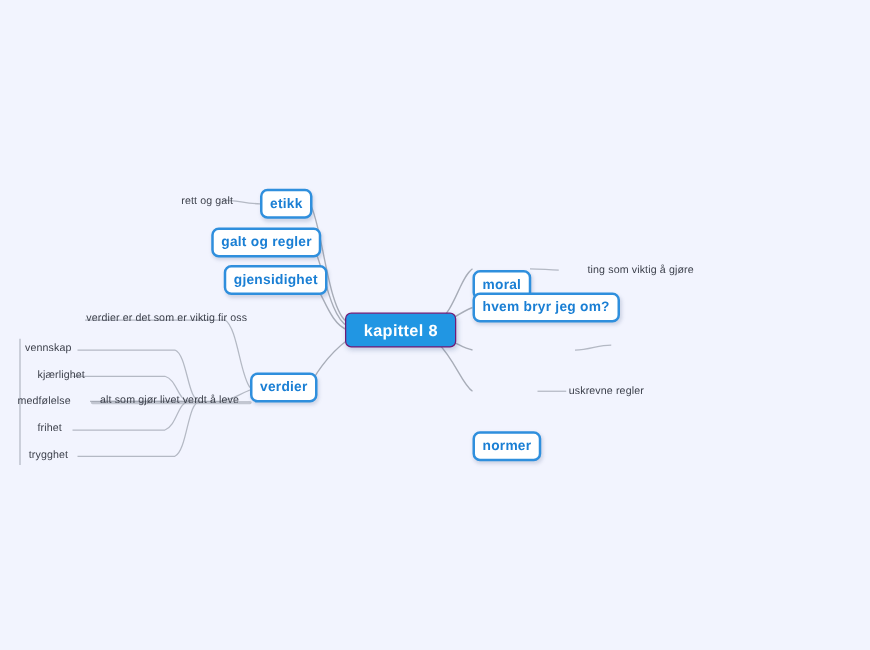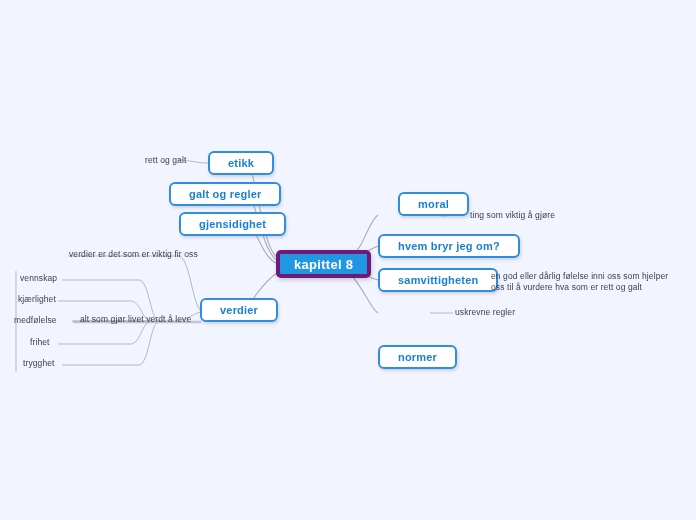--- a/index.html
+++ b/index.html
@@ -38,27 +38,27 @@
     white-space: nowrap;
   }
   .node-box {
     background: #ffffff;
     border: 2px solid #2f8fdd;
     border-radius: 6px;
     color: #1a7fd4;
     font-weight: bold;
     font-size: 11px;
     letter-spacing: 0.2px;
-    padding: 0 18px;
+    padding: 0 6px;
     height: 24px;
     box-shadow: 1px 2px 3px rgba(80,100,140,0.22);
   }
   .node-root {
     background: #2196e3;
-    border: 4px solid #701a75;
+    border: 1px solid #701a75;
     border-radius: 5px;
     color: #ffffff;
     font-weight: bold;
     font-size: 13px;
     letter-spacing: 0.3px;
     padding: 0 14px;
     height: 28px;
     box-shadow: 1px 2px 4px rgba(60,90,140,0.28);
   }
   .node-label {
@@ -154,50 +154,44 @@
     <span>verdier er det som er viktig fir oss</span>
   </div>
 
   <div class="node node-label one-line" style="left:80px; top:314px; width:120px; height:12px;">
     <span>alt som gjør livet verdt å leve</span>
   </div>
 
   <div class="node node-label one-line" style="left:20px; top:273px; width:60px; height:12px;">
     <span>vennskap</span>
   </div>
-  <div class="node node-label one-line" style="left:18px; top:294px; width:60px; height:12px;">
+  <div class="node node-label one-line" style="left:18px; top:294px; width:60px; height:12px;padding-left:12px;">
     <span>kjærlighet</span>
   </div>
   <div class="node node-label one-line" style="left:14px; top:315px; width:62px; height:12px;">
     <span>medfølelse</span>
   </div>
   <div class="node node-label one-line" style="left:30px; top:337px; width:50px; height:12px;">
     <span>frihet</span>
   </div>
   <div class="node node-label one-line" style="left:23px; top:358px; width:56px; height:12px;">
     <span>trygghet</span>
   </div>
 
-  <div class="node node-box" style="left:378px; top:192px;margin-left:20px;">
+  <div class="node node-box" style="left:378px; top:216px;">
     <span>moral</span>
   </div>
   <div class="node node-label one-line" style="left:450px; top:210px; width:110px; height:12px;padding-left:20px;">
     <span>ting som viktig å gjøre</span>
   </div>
 
   <div class="node node-box" style="left:378px; top:234px;">
     <span>hvem bryr jeg om?</span>
   </div>
 
-  <div class="node node-box" style="left:378px; top:268px;">
-    <span>samvittigheten</span>
-  </div>
-  <div class="node node-label" style="left:491px; top:270px; width:192px; height:24px;">
-    <span>en god eller dårlig følelse inni oss som hjelper oss til å vurdere hva som er rett og galt</span>
-  </div>
 
   <div class="node node-box" style="left:378px; top:301px;margin-top:44px;">
     <span>normer</span>
   </div>
   <div class="node node-label one-line" style="left:455px; top:307px; width:90px; height:12px;">
     <span>uskrevne regler</span>
   </div>
 
 </div>
 

